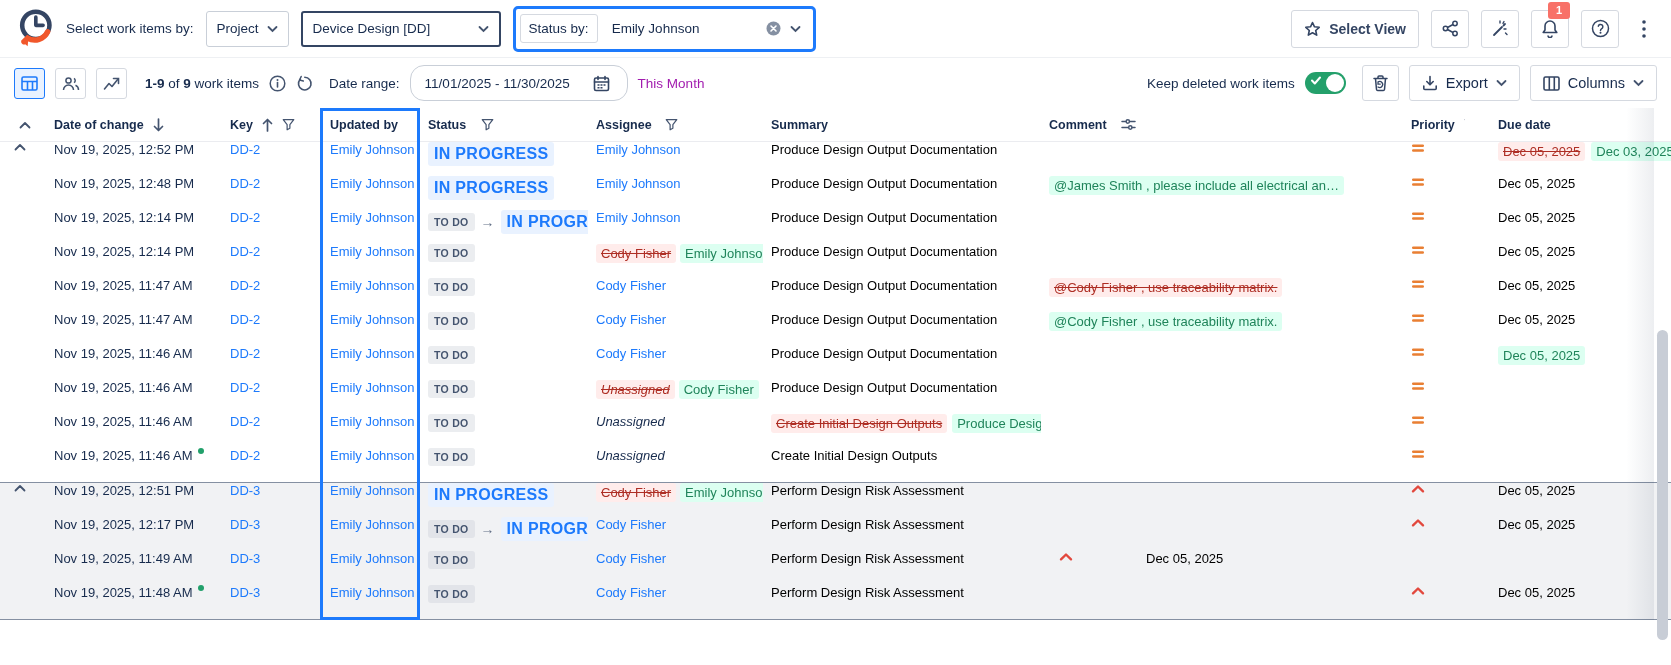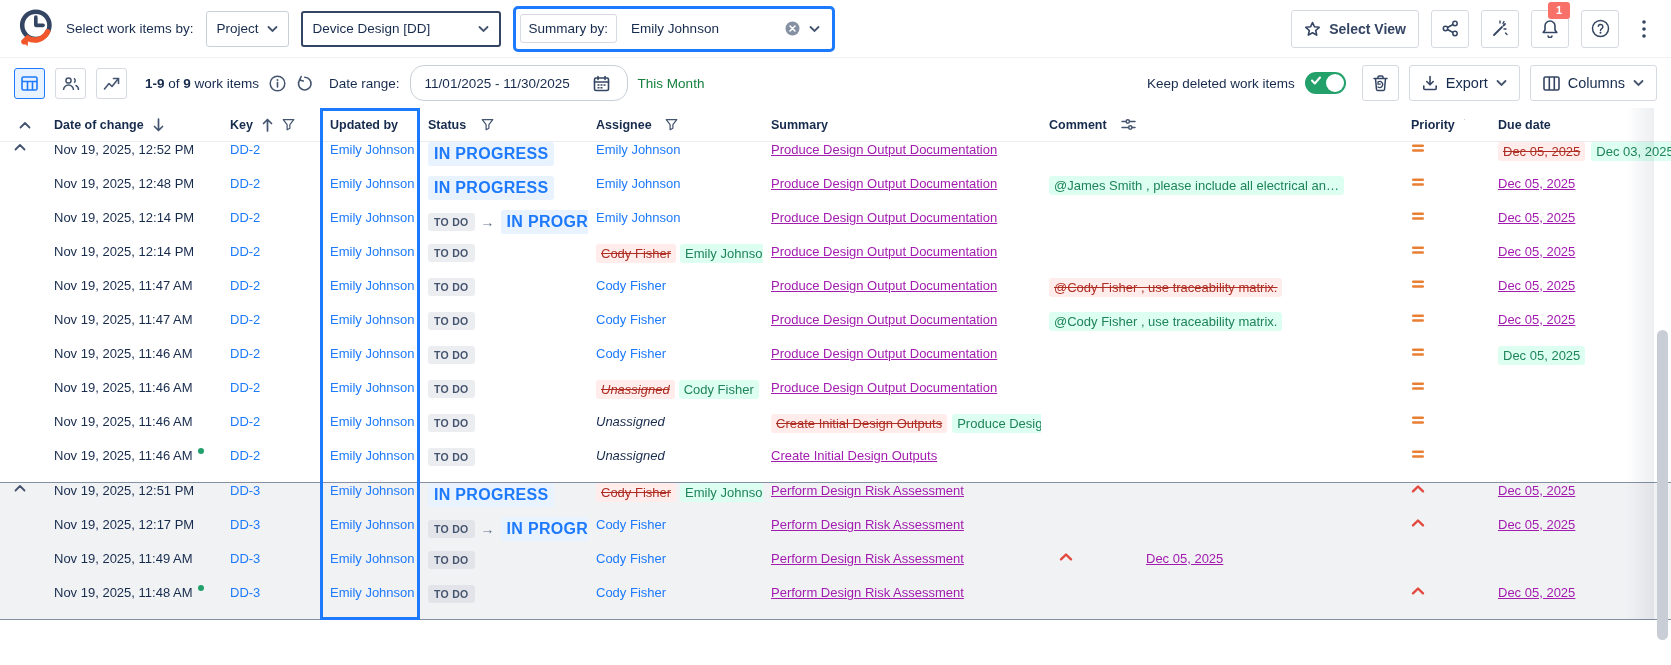--- a/index.html
+++ b/index.html
@@ -29,21 +29,21 @@
     display:flex; align-items:center; justify-content:center; cursor:pointer; }
   .view-btn.active { border:1px solid #1d7afc; background:#e9f2ff; }
   .count { font-size:13.5px; margin-left:8px; }
   .count b { font-weight:700; }
   .t-icon { display:flex; align-items:center; justify-content:center; cursor:pointer; }
   .date-label { font-size:13.5px; margin-left:6px; }
   .date-input-wrap { display:flex; align-items:center; height:36px; width:218px; border:1px solid #c9cfd8;
     border-radius:14px; padding:0 8px 0 14px; gap:8px; }
   .date-input { border:none; outline:none; width:160px; font-size:13.5px; color:#172b4d;
     font-family:inherit; background:transparent; }
-  .preset { font-size:13.5px; color:#15803d; }
+  .preset { font-size:13.5px; color:#a21caf; }
   .keep-label { font-size:13.5px; }
   .toggle { width:41px; height:22px; border-radius:12px; background:#24a06b; position:relative; cursor:pointer; flex:0 0 auto; }
   .toggle .knob { position:absolute; right:2px; top:2px; width:18px; height:18px; border-radius:50%; background:#fff; }
   .toggle .tick { position:absolute; left:6px; top:4px; }
   .small-btn { height:36px; font-weight:400; font-size:14.5px; color:#172b4d; }
   
   .tbl { position:relative; width:1671px; }
   .thead { display:flex; align-items:center; height:34px; border-bottom:1px solid #ebecf0; background:#fff; }
   .thead .h-label { font-size:12.5px; font-weight:700; color:#172b4d; }
   .h-icon { display:inline-flex; margin-left:9px; cursor:pointer; vertical-align:middle; }
@@ -57,21 +57,21 @@
   .c-key      { width:98px;  padding-left:8px; }
   .c-upd      { width:100px; padding-left:10px; }
   .c-status   { width:168px; padding-left:8px; gap:6px; }
   .c-assignee { width:175px; padding-left:8px; gap:4px; }
   .c-summary  { width:278px; padding-left:8px; gap:5px; }
   .c-comment  { width:352px; padding-left:8px; gap:5px; }
   .c-priority { width:72px;  padding-left:18px; }
   .c-due      { width:206px; padding-left:33px; gap:6px; }
   .seg { display:inline-block; }
   .seg-link { color:#1d7afc; cursor:pointer; }
-  .seg-plain { color:#a21caf;text-decoration:underline; }
+  .seg-plain { color:#000000; }
   .seg-unassigned { color:#172b4d; font-style:italic; }
   .seg-removed { color:#ae2e24; background:#ffeceb; text-decoration:line-through;
     padding:2px 5px; border-radius:3px; }
   .seg-removed-italic { color:#ae2e24; background:#ffeceb; text-decoration:line-through;
     font-style:italic; padding:2px 5px; border-radius:3px; }
   .seg-added { color:#1f845a; background:#dcfff1; padding:2px 5px; border-radius:3px; }
   .seg-badge-todo { background:#ebedf0; color:#44546f; font-size:10.5px; font-weight:700;
     letter-spacing:.3px; padding:3px 6px; border-radius:3px; }
   .group.shaded .seg-badge-todo { background:#e2e4e9; }
   .seg-badge-inprogress { background:#e9f2ff; color:#1d7afc; font-size:16px; font-weight:700;
@@ -104,21 +104,21 @@
         <path d="M1.5 2 l4 4 4-4" fill="none" stroke="#44546f" stroke-width="1.8" stroke-linecap="round"></path>
       </svg>
   </div>
   <div class="dd dd-project">
     <span>Device Design [DD]</span>
     <svg width="11" height="8" viewBox="0 0 11 8">
         <path d="M1.5 2 l4 4 4-4" fill="none" stroke="#44546f" stroke-width="1.8" stroke-linecap="round"></path>
       </svg>
   </div>
   <div class="hl-box">
-    <span class="hl-label">Summary by:</span>
+    <span class="hl-label">Status by:</span>
     <div class="hl-select">
       <span>Emily Johnson</span>
       <span style="display:flex;align-items:center;gap:9px;">
         <svg width="15" height="15" viewBox="0 0 15 15">
           <circle cx="7.5" cy="7.5" r="7" fill="#8590a2"></circle>
           <path d="M5 5 l5 5 M10 5 l-5 5" stroke="#fff" stroke-width="1.6" stroke-linecap="round"></path>
         </svg>
         <svg width="11" height="8" viewBox="0 0 11 8">
             <path d="M1.5 2 l4 4 4-4" fill="none" stroke="#44546f" stroke-width="1.8" stroke-linecap="round"></path>
           </svg>

